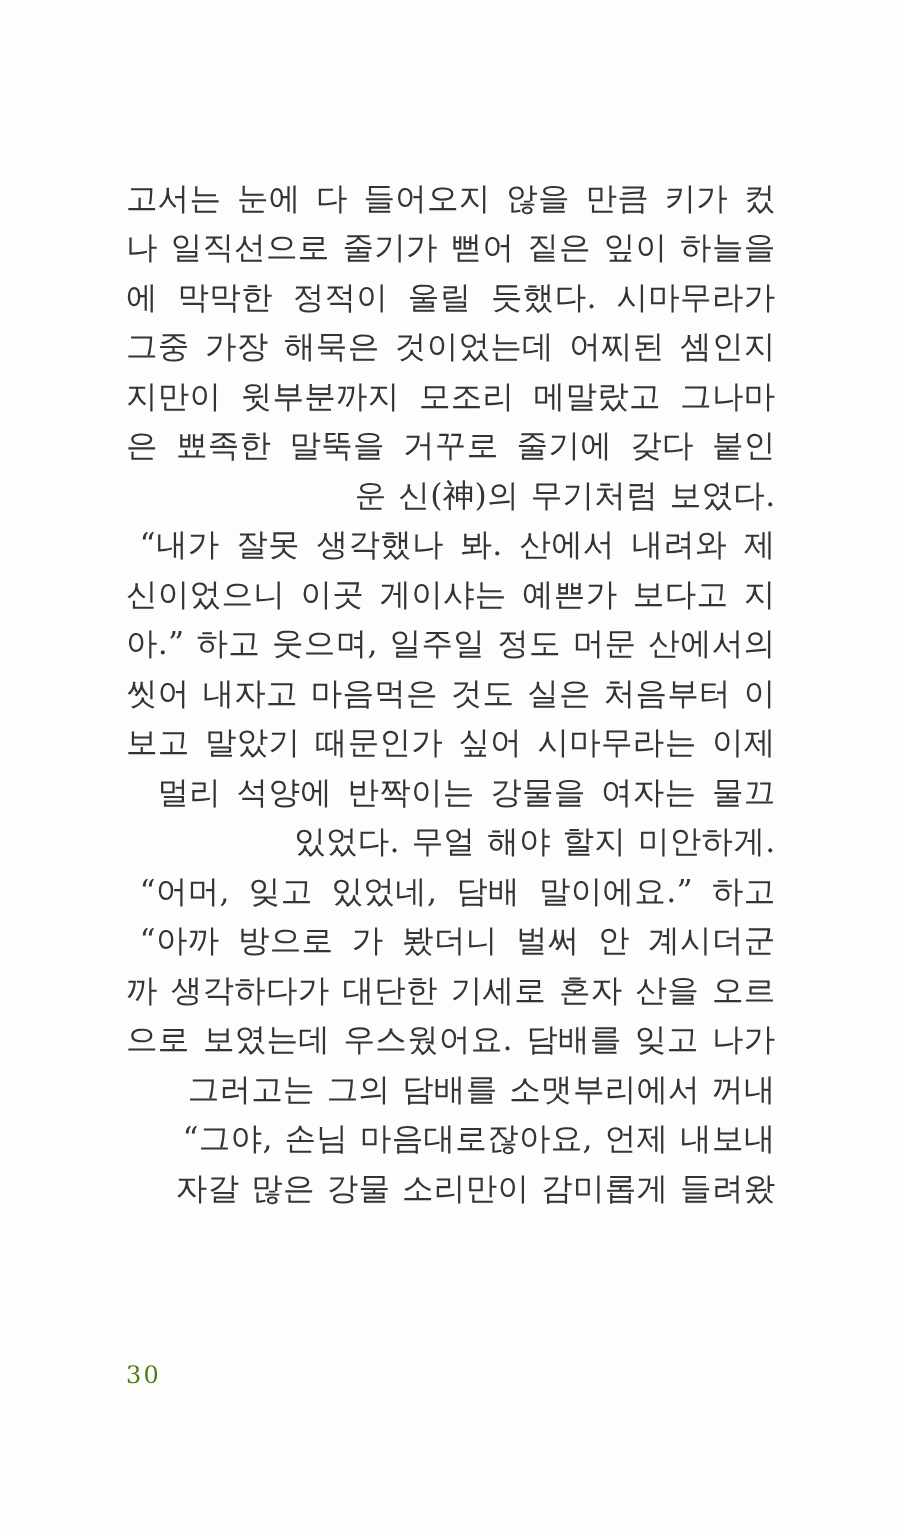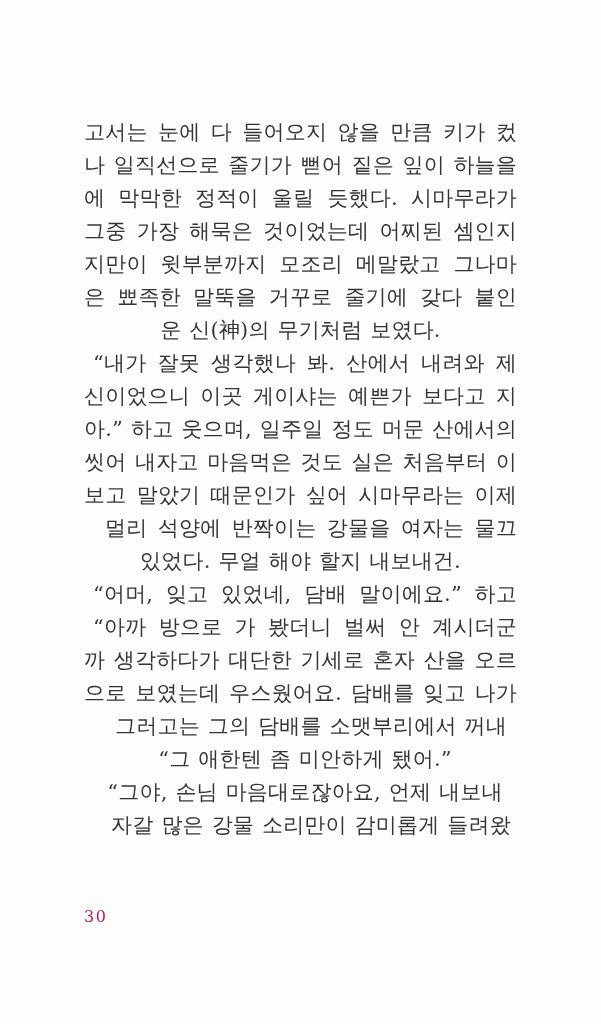--- a/index.html
+++ b/index.html
@@ -29,21 +29,21 @@
     width: 433px;
     color: #343434;
     font-size: 21px;
     line-height: 33px;
     letter-spacing: 0.2px;
     word-spacing: 1px;
   }
   .line {
     height: 33px;
     overflow: hidden;
-    text-align: center;
+    text-align: right;
   }
   
   .line.full {
     text-align: justify;
     text-align-last: justify;
   }
   
   .line.indent {
     text-indent: 21px;
   }
@@ -51,21 +51,21 @@
   .line.indent-quote {
     padding-left: 21px;
     text-indent: -12px;
   }
   .page-number {
     position: absolute;
     left: 84px;
     top: 908px;
     font-size: 16px;
     line-height: 18px;
-    color: #be185d;
+    color: #4d7c0f;
     letter-spacing: 1.5px;
     text-align: right;
   }
 </style>
 </head>
 <body>
 
 <div class="page">
   <div class="text-block">
       <div class="line full">고서는 눈에 다 들어오지 않을 만큼 키가 컸고, 게다가 너무</div>
@@ -74,24 +74,23 @@
       <div class="line full">그중 가장 해묵은 것이었는데 어찌된 셈인지 북쪽으로 난 가</div>
       <div class="line full">지만이 윗부분까지 모조리 메말랐고 그나마 남아 있는 밑둥</div>
       <div class="line full">은 뾰족한 말뚝을 거꾸로 줄기에 갖다 붙인 듯해, 어쩐지 무서</div>
       <div class="line">운 신(神)의 무기처럼 보였다.</div>
       <div class="line indent-quote full">“내가 잘못 생각했나 봐. 산에서 내려와 제일 먼저 본 게 당</div>
       <div class="line full">신이었으니 이곳 게이샤는 예쁜가 보다고 지레짐작했던 것 같</div>
       <div class="line full">아.” 하고 웃으며, 일주일 정도 머문 산에서의 건강을 쉽사리</div>
       <div class="line full">씻어 내자고 마음먹은 것도 실은 처음부터 이 깨끗한 여자를</div>
       <div class="line full">보고 말았기 때문인가 싶어 시마무라는 이제야 짐작이 갔다.</div>
       <div class="line indent full">멀리 석양에 반짝이는 강물을 여자는 물끄러미 바라보고</div>
-      <div class="line">있었다. 무얼 해야 할지 내보내건.</div>
+      <div class="line">있었다. 무얼 해야 할지 미안하게.</div>
       <div class="line indent-quote full">“어머, 잊고 있었네, 담배 말이에요.” 하고 여자는 애써 명</div>
       <div class="line indent-quote full">“아까 방으로 가 봤더니 벌써 안 계시더군요. 어떻게 된 걸</div>
       <div class="line full">까 생각하다가 대단한 기세로 혼자 산을 오르시는 걸 봤죠. 창</div>
       <div class="line full">으로 보였는데 우스웠어요. 담배를 잊고 나가셨길래 가져온 거</div>
       <div class="line indent">그러고는 그의 담배를 소맷부리에서 꺼내 성냥을 그었다.</div>
-      <div class="line indent-quote">“그 애한텐 좀 미안하게 됐어.”</div>
       <div class="line indent-quote">“그야, 손님 마음대로잖아요, 언제 내보내건.”</div>
       <div class="line indent">자갈 많은 강물 소리만이 감미롭게 들려왔다. 삼나무 사이</div>
     </div>
   <div class="page-number">30</div>
 </div>
 
 </body></html>

